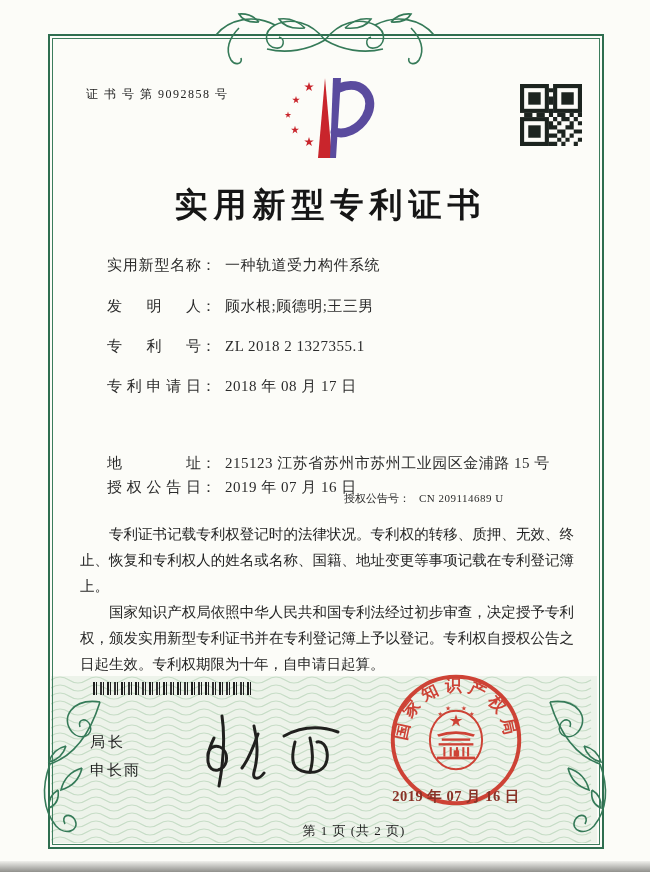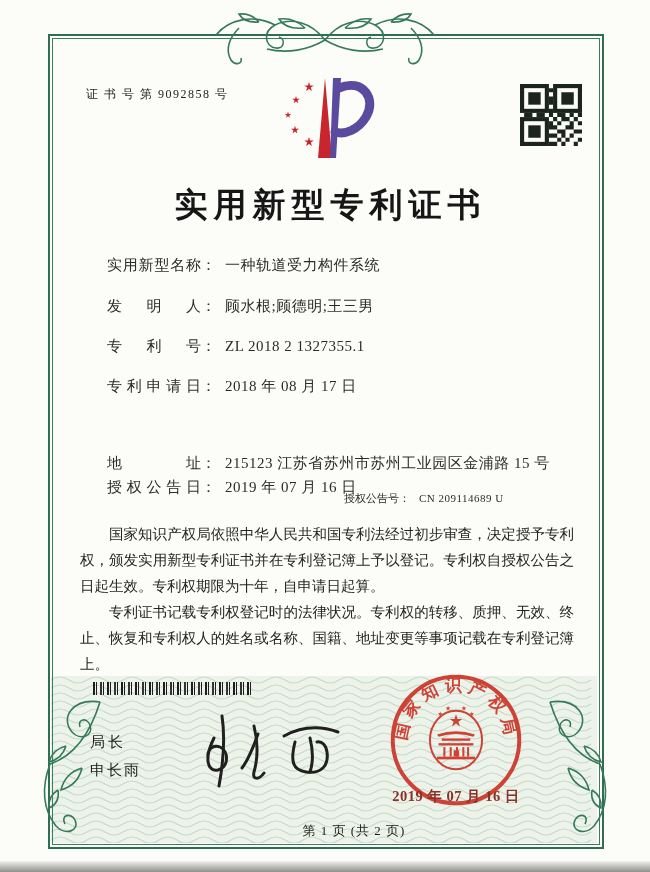--- a/index.html
+++ b/index.html
@@ -165,22 +165,22 @@
     <span class="f-label">地址</span><span class="f-colon">：</span><span class="f-value">215123 江苏省苏州市苏州工业园区金浦路 15 号</span>
   </div>
   <div class="field-row" style="top:478px">
     <span class="f-label">授权公告日</span><span class="f-colon">：</span><span class="f-value">2019 年 07 月 16 日</span>
   </div>
   <div class="grant" style="top:491px">
     <span>授权公告号</span><span class="f-colon">：</span><span class="f-value">CN 209114689 U</span>
   </div>
 
   <div class="abs paras">
+    <p>专利证书记载专利权登记时的法律状况。专利权的转移、质押、无效、终止、恢复和专利权人的姓名或名称、国籍、地址变更等事项记载在专利登记簿上。</p>
     <p>国家知识产权局依照中华人民共和国专利法经过初步审查，决定授予专利权，颁发实用新型专利证书并在专利登记簿上予以登记。专利权自授权公告之日起生效。专利权期限为十年，自申请日起算。</p>
-    <p>专利证书记载专利权登记时的法律状况。专利权的转移、质押、无效、终止、恢复和专利权人的姓名或名称、国籍、地址变更等事项记载在专利登记簿上。</p>
   </div>
 
   <div class="abs barcode"></div>
 
   <div class="abs officer-title">局长</div>
   <div class="abs officer-name">申长雨</div>
   <svg class="abs signature" viewBox="0 0 150 88" title="申长雨">
     <g fill="none" stroke="#20201e" stroke-width="3" stroke-linecap="round">
       <path d="M22 30 C 12 50 15 64 26 62 C 37 59 37 43 28 39 C 21 36 15 42 16 49"></path>
       <path d="M30 8 C 33 28 31 56 27 78"></path>

